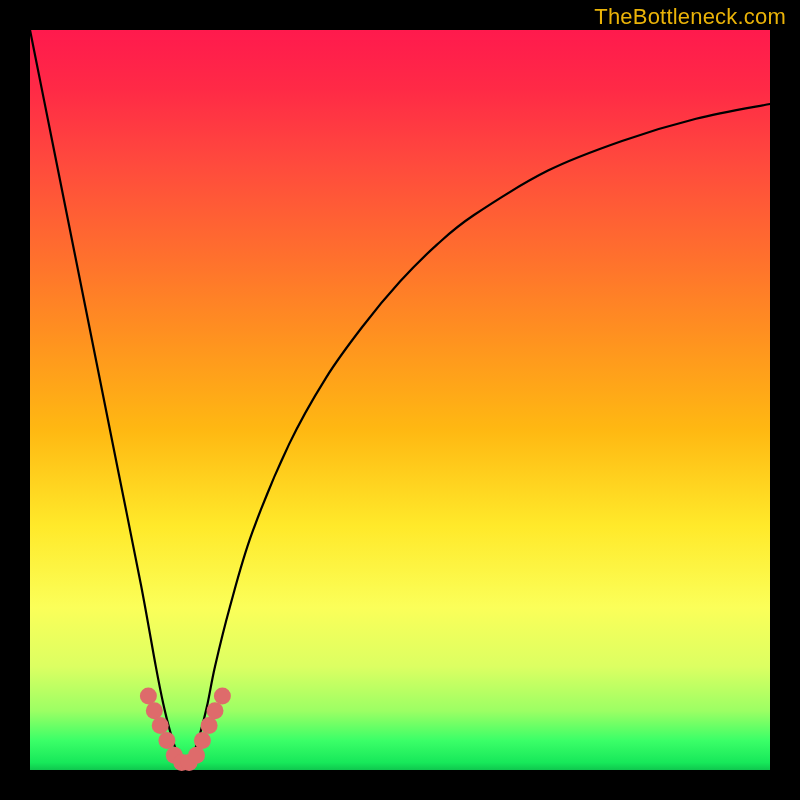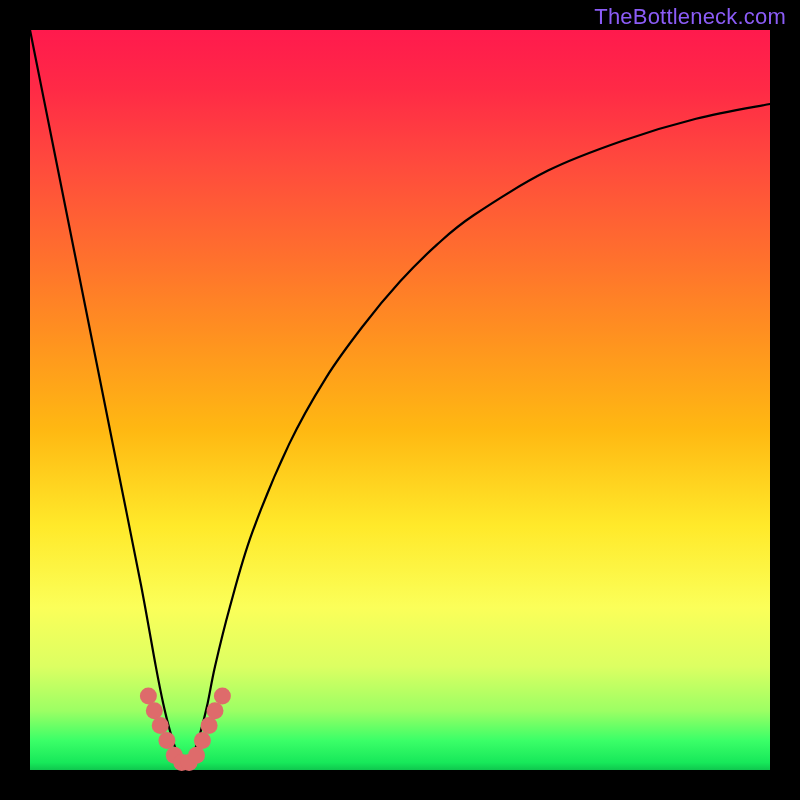--- a/index.html
+++ b/index.html
@@ -39,21 +39,21 @@
       #9cff64 92%,
       #3bff68 96%,
       #17e85a 99%,
       #0fc74e 100%
     );
   }
   .watermark {
     position: absolute;
     top: 4px;
     right: 14px;
-    color: #8b5cf6;
+    color: #eab308;
     font-size: 22px;
     font-weight: 500;
     letter-spacing: 0.2px;
     user-select: none;
   }
   svg.curve {
     position: absolute;
     top: 0;
     left: 0;
     width: 740px;

